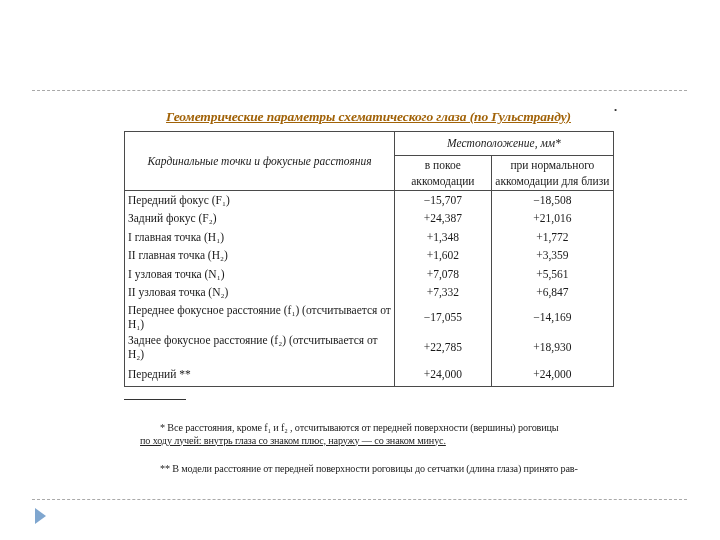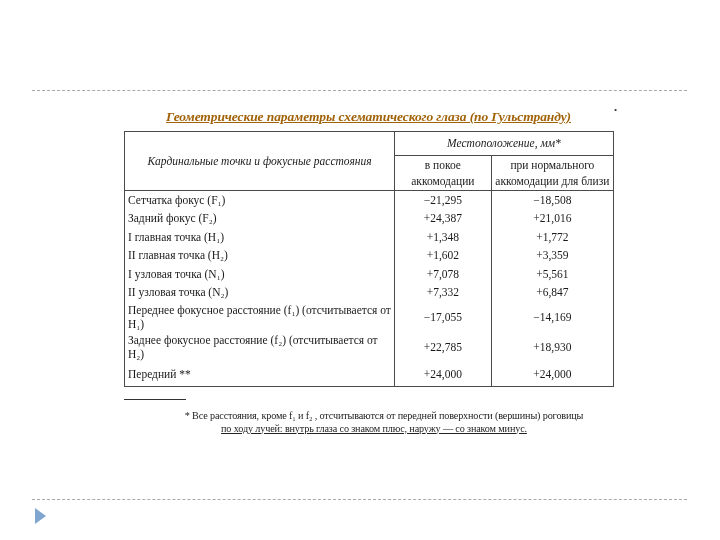--- a/index.html
+++ b/index.html
@@ -47,21 +47,21 @@
     table.params td.val { text-align: center; }
     .col1 { width: 95px; }
     .col2 { width: 120px; }
     .fn-line {
       position: absolute; left: 124px; top: 399px; width: 62px; border-top: 1px solid #333;
     }
     .footnotes {
       position: absolute; left: 124px; top: 406px; width: 500px;
       font-size: 10.2px; line-height: 12.5px; color: #222; letter-spacing: -0.15px;
     }
-    .footnotes p { margin: 4px; text-indent: 20px; white-space: nowrap; overflow: hidden; text-align: center; }
+    .footnotes p { margin: 16px; text-indent: 20px; white-space: nowrap; overflow: hidden; }
     .footnotes p span.cont { display: block; text-indent: 0; text-decoration: underline; }
   </style>
 </head>
 <body>
 
 <div class="rule top"></div>
 <div class="page-mark">•</div>
 
 <div class="doc-title">Геометрические параметры схематического глаза (по Гульстранду)</div>
 
@@ -76,22 +76,22 @@
       <th rowspan="2">Кардинальные точки и фокусные расстояния</th>
       <th colspan="2">Местоположение, мм*</th>
     </tr>
     <tr class="h2">
       <th>в покое аккомодации</th>
       <th>при нормального аккомодации для близи</th>
     </tr>
   </thead>
   <tbody>
     <tr>
-      <td class="name">Сетчатка фокус (F₁)</td>
-      <td class="val">−21,295</td>
+      <td class="name">Передний фокус (F₁)</td>
+      <td class="val">−15,707</td>
       <td class="val">−18,508</td>
     </tr>
     <tr>
       <td class="name">Задний фокус (F₂)</td>
       <td class="val">+24,387</td>
       <td class="val">+21,016</td>
     </tr>
     <tr>
       <td class="name">I главная точка (H₁)</td>
       <td class="val">+1,348</td>
@@ -130,17 +130,18 @@
   </tbody>
 </table>
 
 <div class="fn-line"></div>
 <div class="footnotes">
   <p>
     <span>* Все расстояния, кроме f₁ и f₂ , отсчитываются от передней поверхности (вершины) роговицы</span>
     <span class="cont">по ходу лучей: внутрь глаза со знаком плюс, наружу — со знаком минус.</span>
   </p>
   <p>
+    <span>** В модели расстояние от передней поверхности роговицы до сетчатки (длина глаза) принято рав-</span>
   </p>
 </div>
 
 <div class="rule bottom"></div>
 <div class="bullet"></div>
 
 </body></html>

